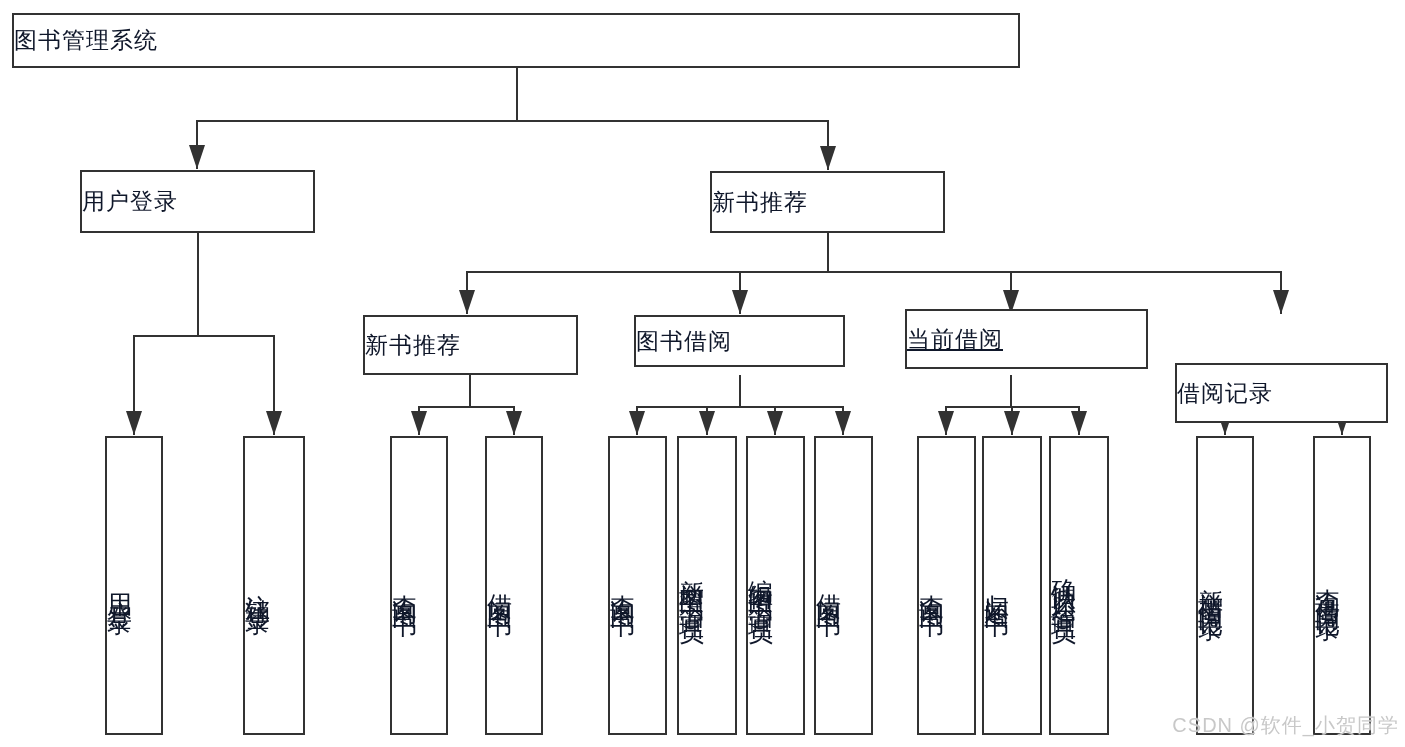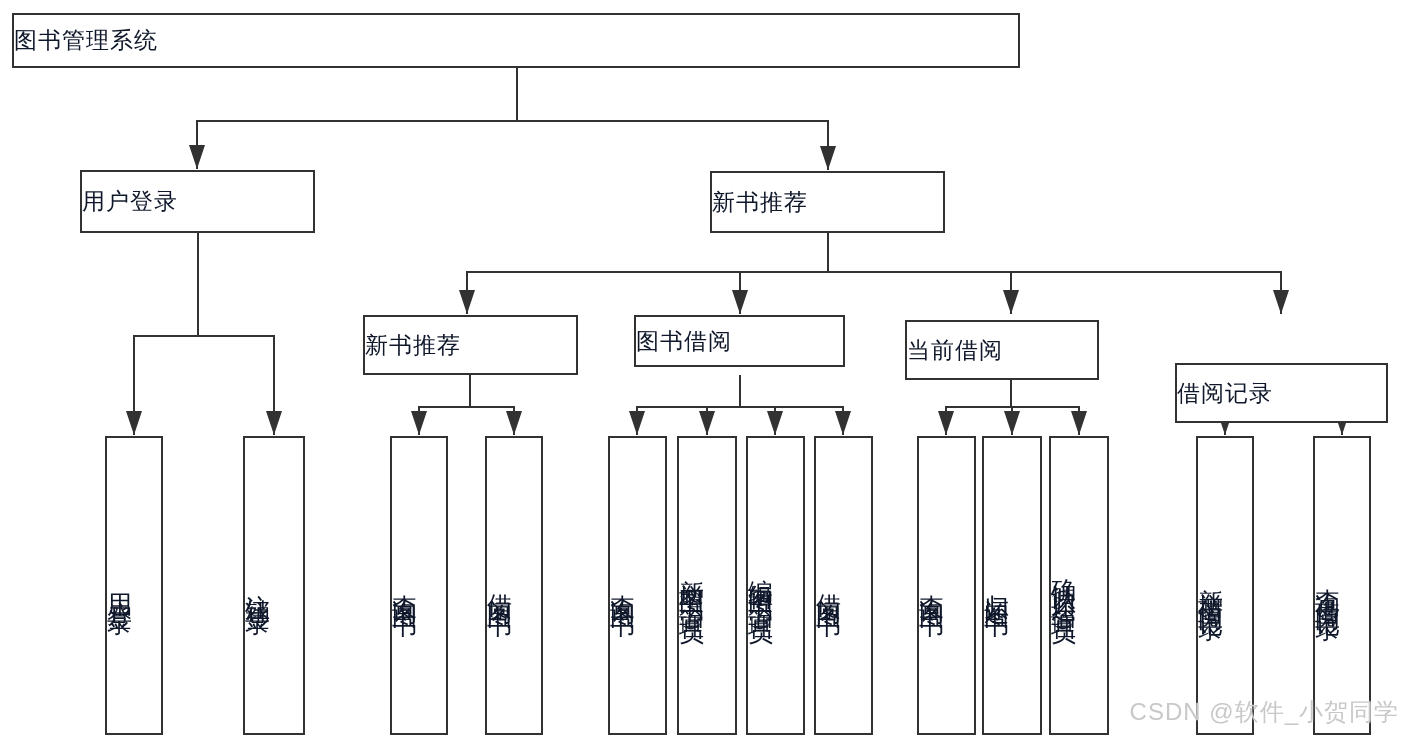--- a/index.html
+++ b/index.html
@@ -33,42 +33,42 @@
   }
 
   
   .b-root { left:12px;  top:13px;  width:1008px; height:55px; }
   
   .b-l2a  { left:80px;  top:170px; width:235px;  height:63px; }
   .b-l2b  { left:710px; top:171px; width:235px;  height:62px; }
   
   .b-l3a  { left:363px;  top:315px; width:215px; height:60px; }
   .b-l3b  { left:634px;  top:315px; width:211px; height:52px; }
-  .b-l3c  { left:905px;  top:320px; width:194px; height:60px; }
+  .b-l3c  { left:905px;  top:309px; width:243px; height:60px;text-decoration:underline; }
   .b-l3d  { left:1175px; top:315px; width:213px; height:60px;margin-top:48px; }
   
   .b-f1a { left:105px;  top:436px; width:58px; height:299px; }
   .b-f1b { left:243px;  top:436px; width:62px; height:299px; }
   .b-f2a { left:390px;  top:436px; width:58px; height:299px; }
   .b-f2b { left:485px;  top:436px; width:58px; height:299px; }
   .b-f3a { left:608px;  top:436px; width:59px; height:299px; }
   .b-f3b { left:677px;  top:436px; width:60px; height:299px; }
   .b-f3c { left:746px;  top:436px; width:59px; height:299px; }
   .b-f3d { left:814px;  top:436px; width:59px; height:299px; }
   .b-f4a { left:917px;  top:436px; width:59px; height:299px; }
   .b-f4b { left:982px;  top:436px; width:60px; height:299px; }
   .b-f4c { left:1049px; top:436px; width:60px; height:299px; }
   .b-f5a { left:1196px; top:436px; width:58px; height:299px; }
   .b-f5b { left:1313px; top:436px; width:58px; height:299px; }
 
   .watermark {
     position:absolute;
     right:6px;
-    bottom:19px;
-    font-size:24px;
+    bottom:8px;
+    font-size:20px;
     letter-spacing:1px;
     color:#c8c8c8;
     text-shadow:0 0 2px #ffffff;
     z-index:5;
     white-space:nowrap;
   }
 </style>
 </head>
 <body>
 

